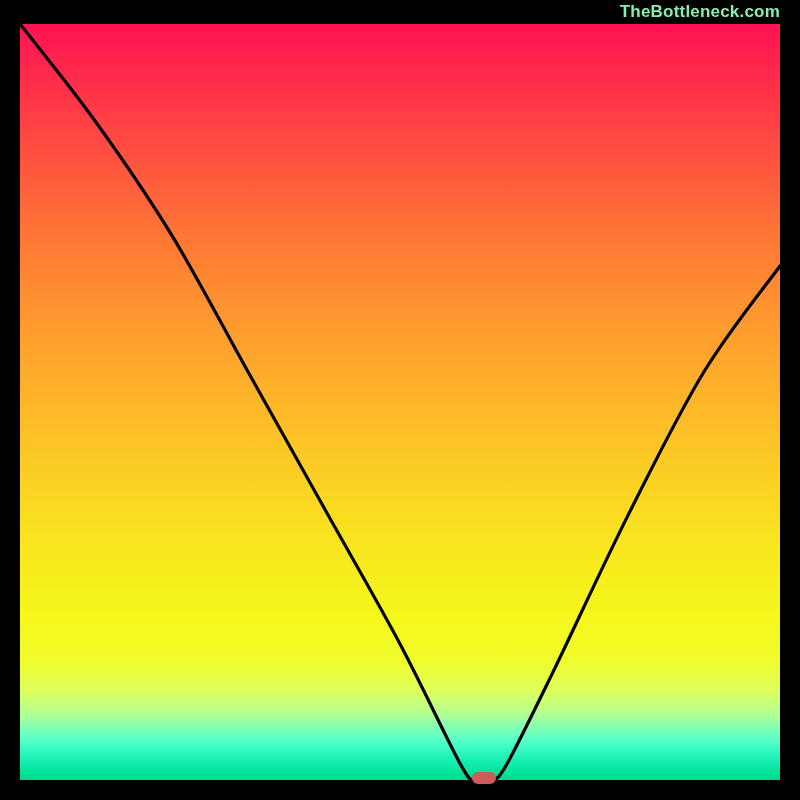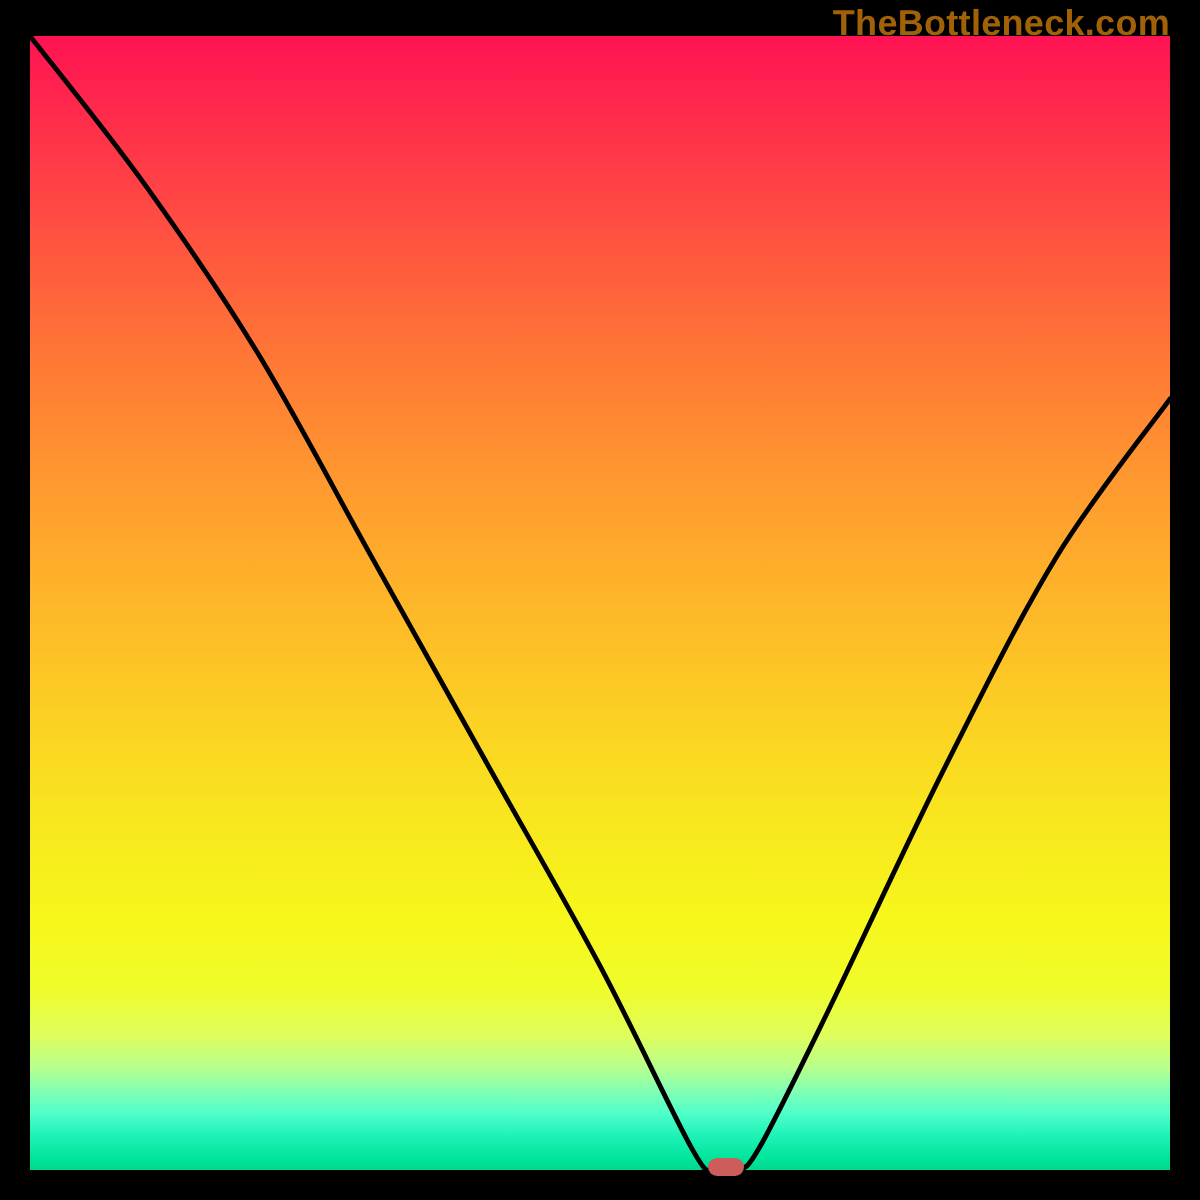--- a/index.html
+++ b/index.html
@@ -55,23 +55,23 @@
     width: 24px;
     height: 12px;
     border-radius: 6px;
     background: #cc5d5a;
     transform: translate(-50%, -50%);
   }
   .attribution {
     position: absolute;
     right: 20px;
     top: 2px;
-    font-size: 24px;
+    font-size: 17px;
     font-weight: 600;
-    color: #a16207;
+    color: #86efac;
     letter-spacing: 0.2px;
   }
 </style>
 </head>
 <body>
 
 <div class="frame">
 
   <div class="attribution">TheBottleneck.com</div>
 

